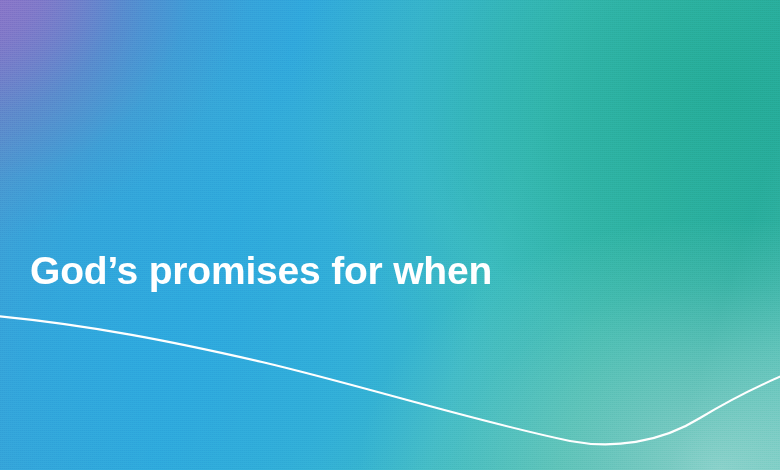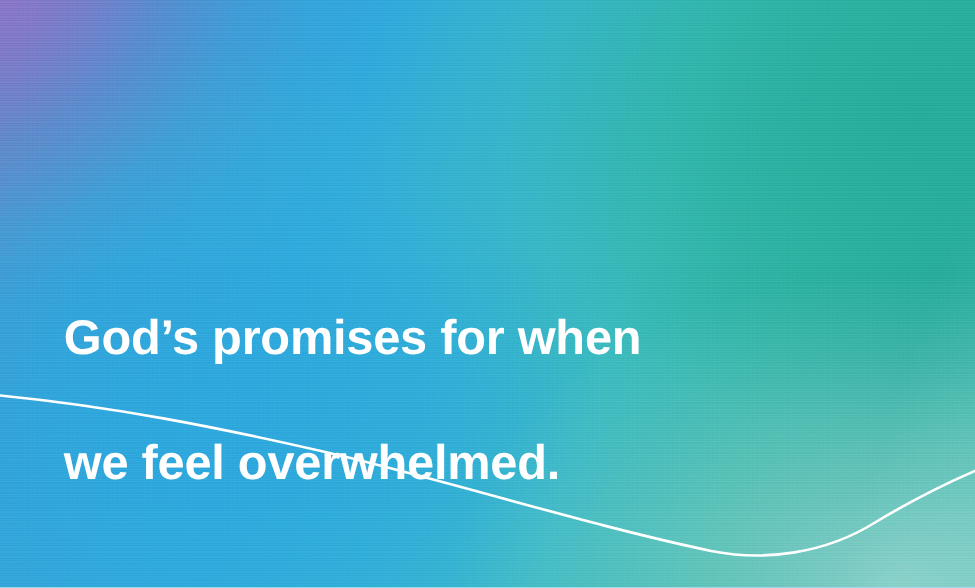--- a/index.html
+++ b/index.html
@@ -93,21 +93,21 @@
     position: absolute;
     inset: 0;
     width: 780px;
     height: 470px;
     pointer-events: none;
   }
 
   
   .headline {
     position: absolute;
-    left: 51px;
+    left: 30px;
     top: 196px;
     margin: 0;
     color: #ffffff;
     font-family: "Liberation Sans", sans-serif;
     font-weight: bold;
     font-size: 39px;
     line-height: 50px;
     letter-spacing: -0.2px;
     white-space: pre-line;
     text-rendering: optimizeLegibility;
@@ -131,16 +131,15 @@
   <svg class="curve-svg" viewBox="0 0 780 470" xmlns="http://www.w3.org/2000/svg" aria-hidden="true">
     <path d="M -4 316
              C 90 325, 175 342, 262 362
              C 360 385, 470 420, 570 441
              C 612 449, 660 443, 700 418
              C 730 400, 758 386, 784 375" fill="none" stroke="#ffffff" stroke-width="2.1" stroke-linecap="round"></path>
   </svg>
 
   <h1 class="headline">
     <span class="line">God’s promises for when</span>
-    <span class="line">we feel overwhelmed.</span>
   </h1>
 
 </div>
 
 </body></html>

